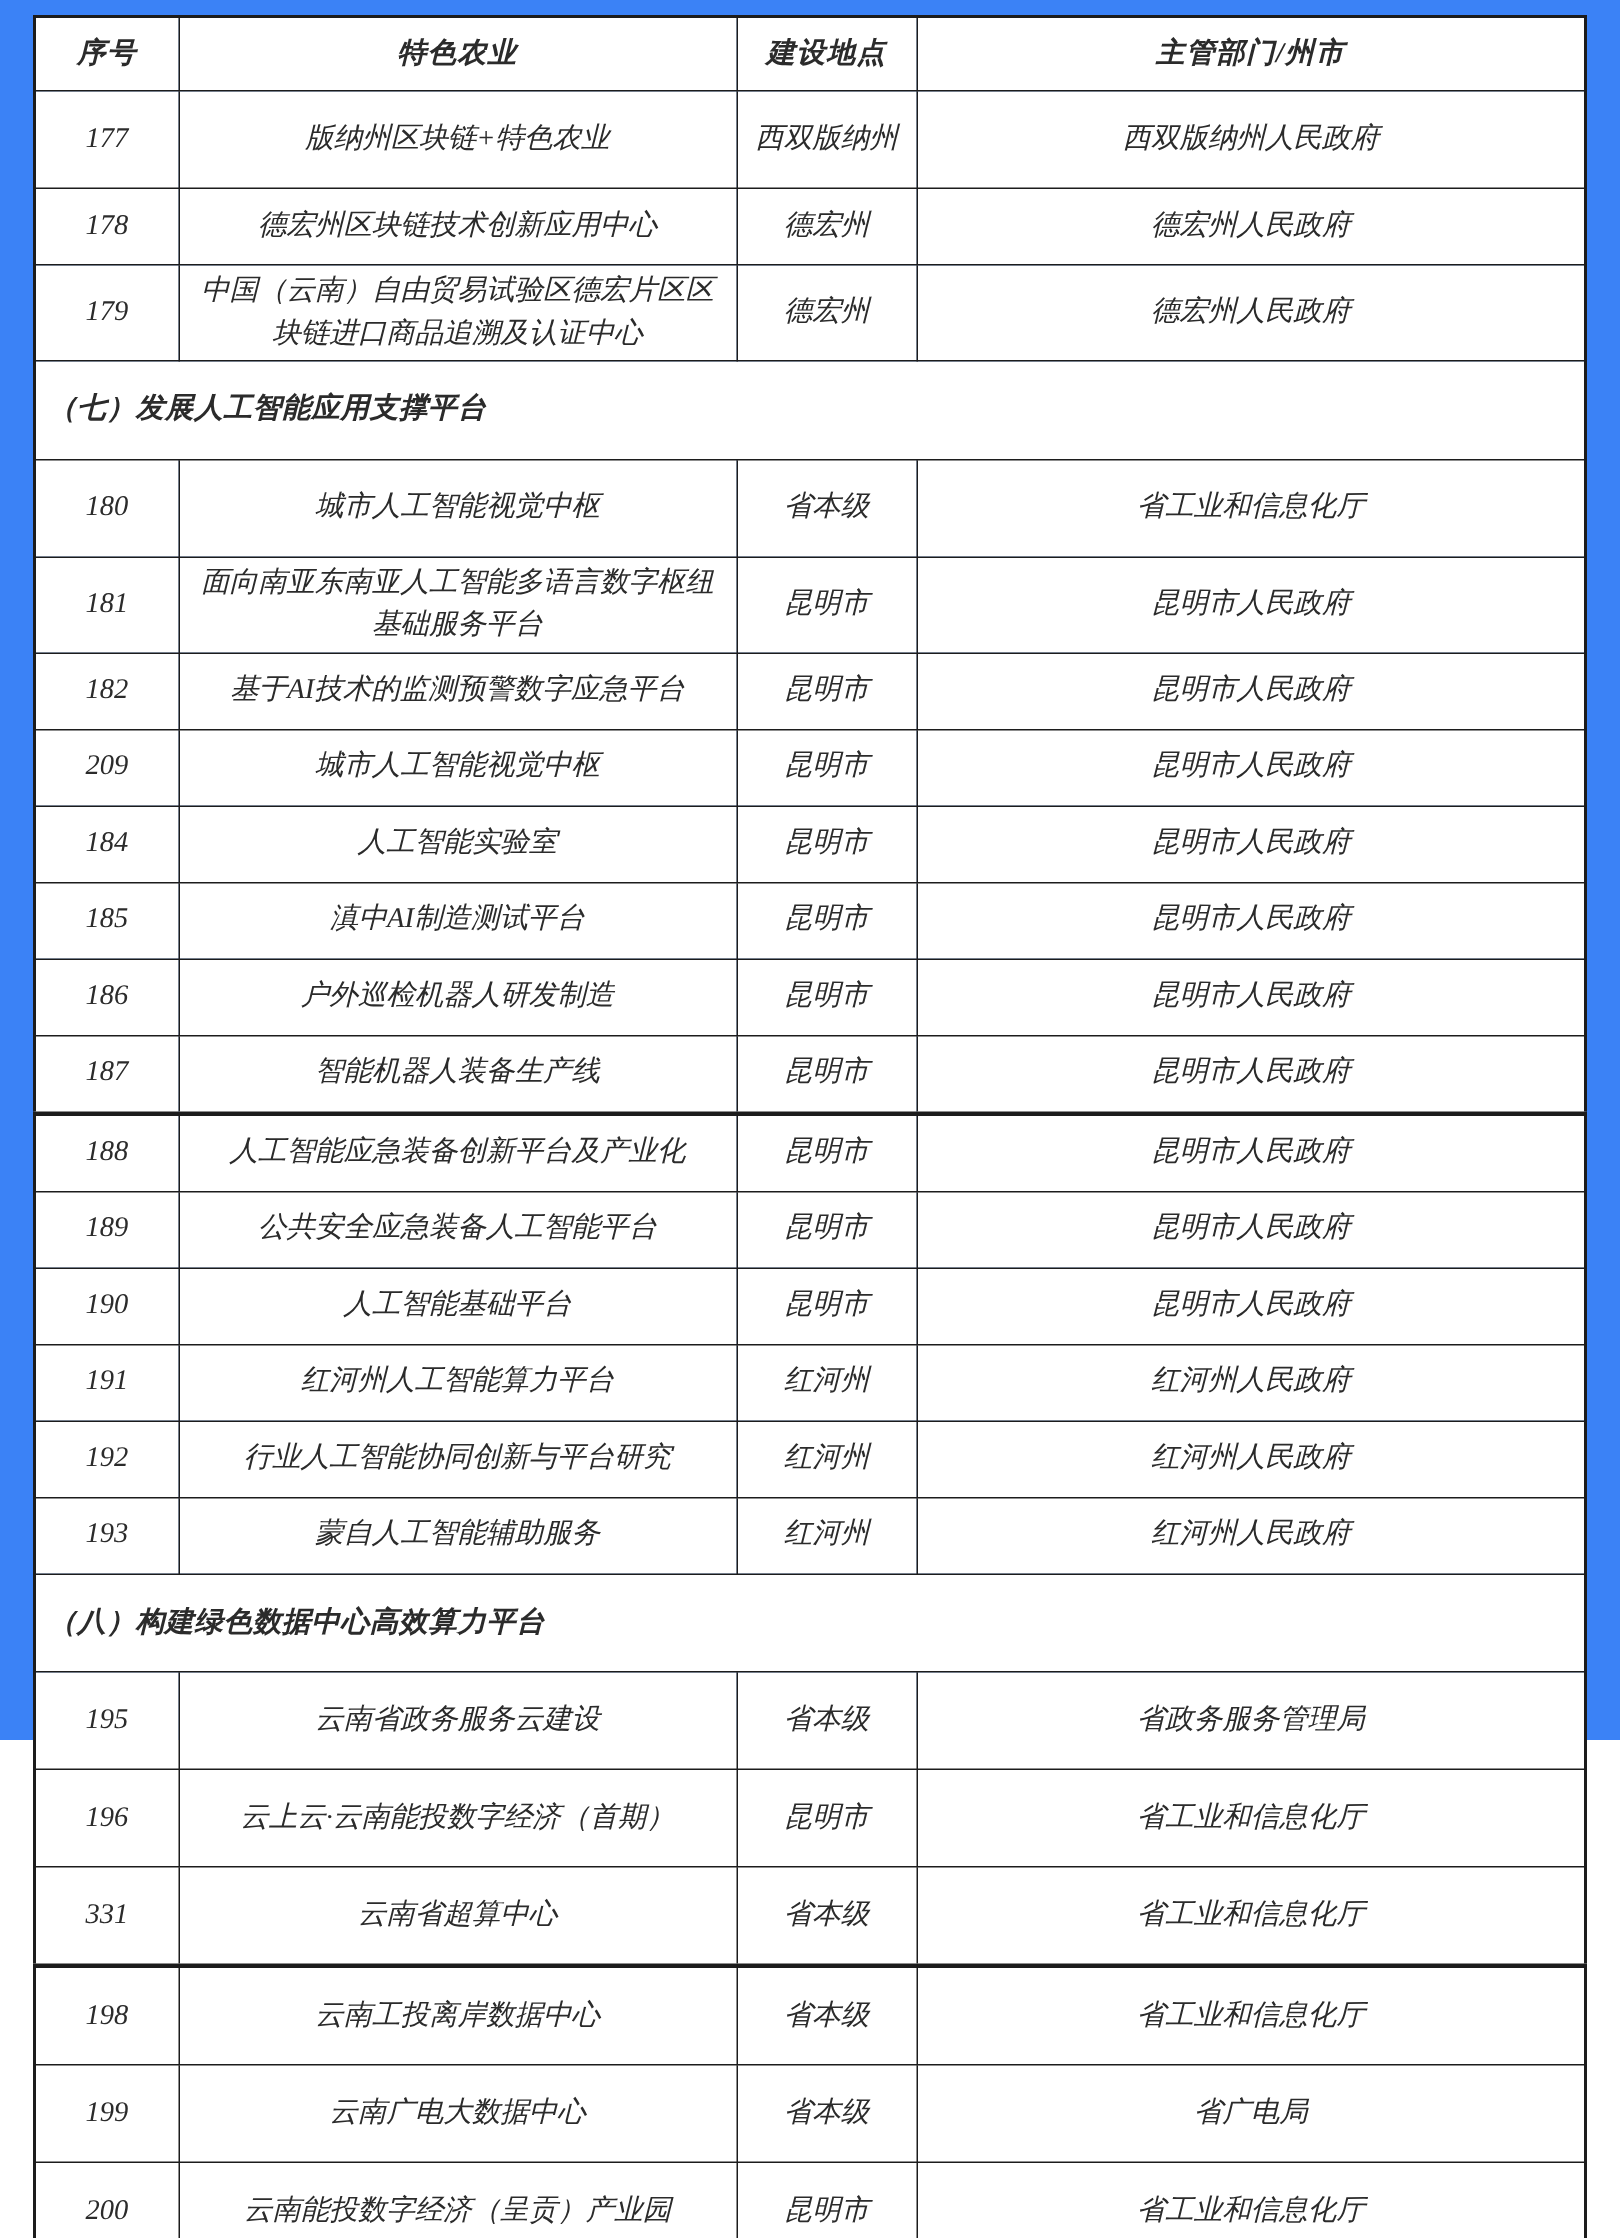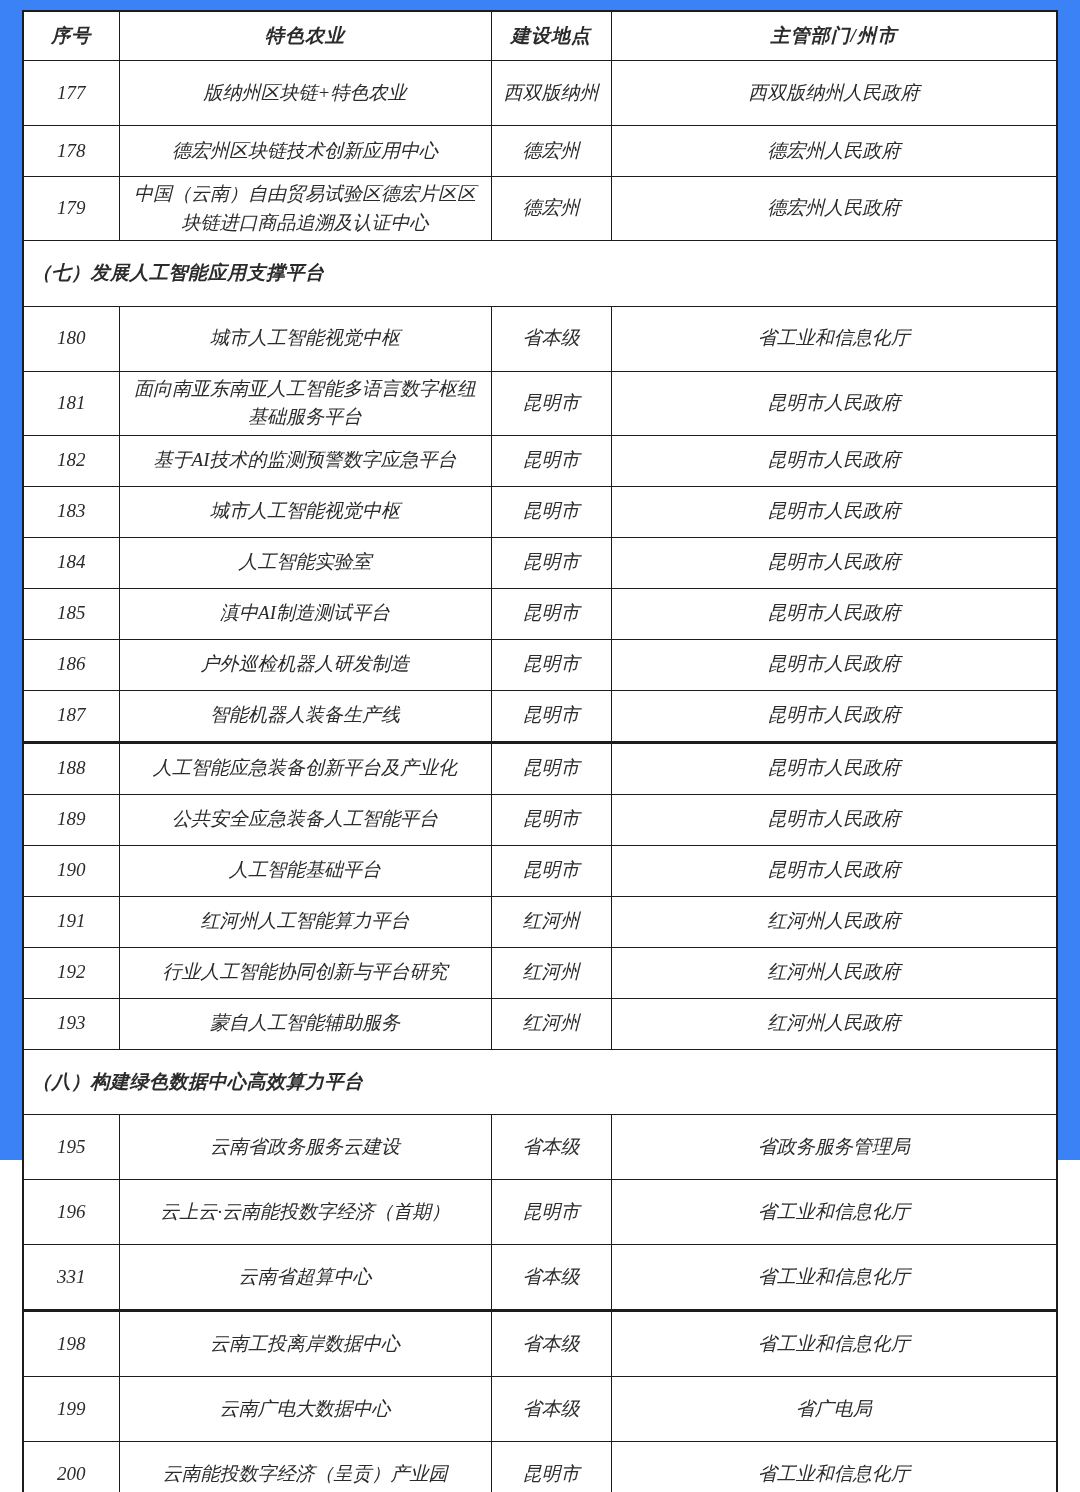--- a/index.html
+++ b/index.html
@@ -114,21 +114,21 @@
           <td>昆明市</td>
           <td>昆明市人民政府</td>
         </tr>
         <tr class="data-row">
           <td>182</td>
           <td>基于AI技术的监测预警数字应急平台</td>
           <td>昆明市</td>
           <td>昆明市人民政府</td>
         </tr>
         <tr class="data-row">
-          <td>183</td>
+          <td>209</td>
           <td>城市人工智能视觉中枢</td>
           <td>昆明市</td>
           <td>昆明市人民政府</td>
         </tr>
         <tr class="data-row">
           <td>184</td>
           <td>人工智能实验室</td>
           <td>昆明市</td>
           <td>昆明市人民政府</td>
         </tr>

